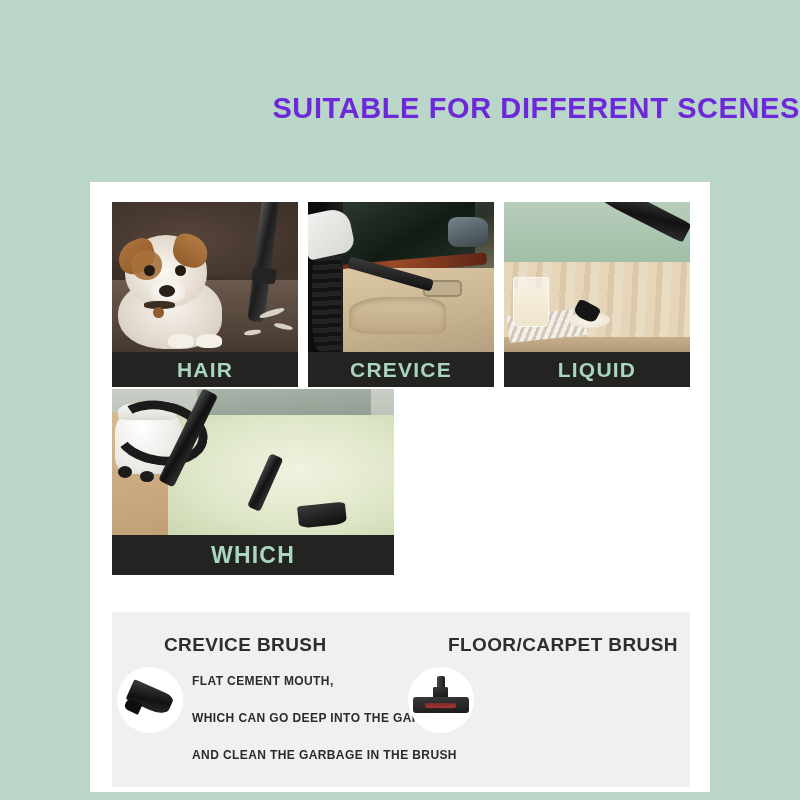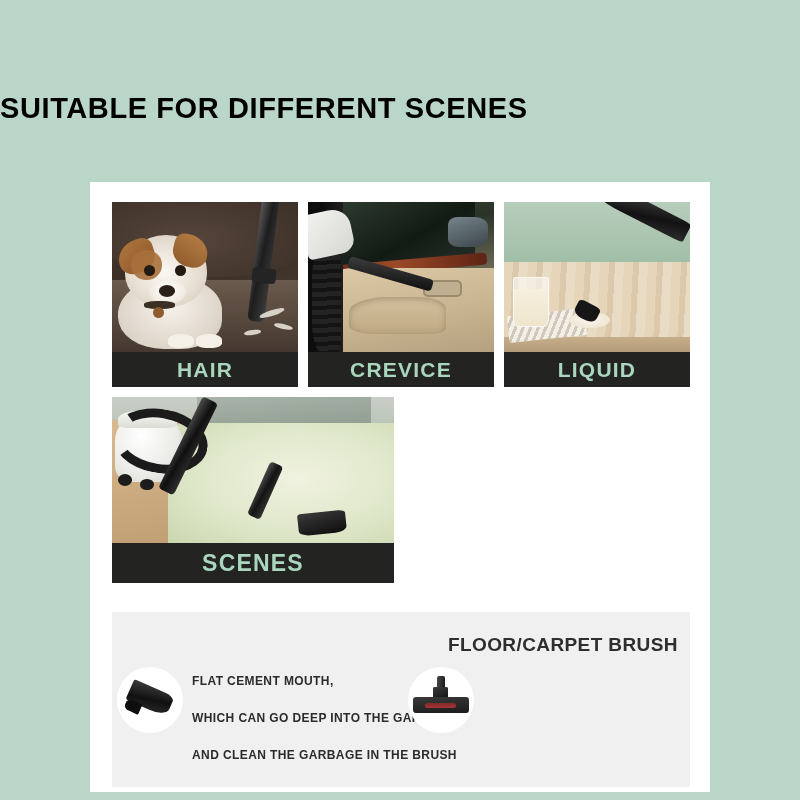--- a/index.html
+++ b/index.html
@@ -15,25 +15,25 @@
     font-family: "Liberation Sans", sans-serif;
     position: relative;
   }
 
   
   .page-title {
     position: absolute;
     top: 92px;
     left: 0;
     width: 800px;
-    text-align: left;
+    text-align: right;
     font-size: 29px;
     font-weight: bold;
     letter-spacing: 0.6px;
-    color: #000000;
+    color: #6d28d9;
     font-family: "Liberation Sans", sans-serif;
   }
 
   
   .white-panel {
     position: absolute;
     left: 90px;
     top: 182px;
     width: 620px;
     height: 610px;
@@ -44,21 +44,21 @@
   .scene-grid {
     position: absolute;
     left: 22px;
     top: 20px;
     width: 578px;
   }
 
   .row {
     display: flex;
     gap: 10px;
-    margin-bottom: 10px;
+    margin-bottom: 2px;
   }
 
   .card {
     position: relative;
     overflow: hidden;
     background: #2a2a28;
     display: flex;
     flex-direction: column;
   }
 
@@ -563,30 +563,31 @@
             <div class="cp-cleaner-cap"></div>
             <div class="cp-wheel1"></div>
               <div class="cp-wheel2"></div>
               <div class="cp-wheel3"></div>
             <div class="cp-hose"></div>
             <div class="cp-wand"></div>
             <div class="cp-wand2"></div>
             <div class="cp-head"></div>
           </div>
         </div>
-        <div class="card-label">SCENES</div>
+        <div class="card-label">WHICH</div>
       </div>
 
 
     </div>
   </div>
 
   <div class="info-panel">
 
     <div class="info-col info-col-left">
+      <div class="info-title">CREVICE BRUSH</div>
       <div class="info-thumb">
         <div class="thumb-crevice"></div>
         <div class="thumb-crevice-tip"></div>
       </div>
       <div class="info-lines">
         <div class="info-line">FLAT CEMENT MOUTH,</div>
         <div class="info-line">WHICH CAN GO DEEP INTO THE GAP</div>
         <div class="info-line">AND CLEAN THE GARBAGE IN THE BRUSH</div>
       </div>
     </div>

